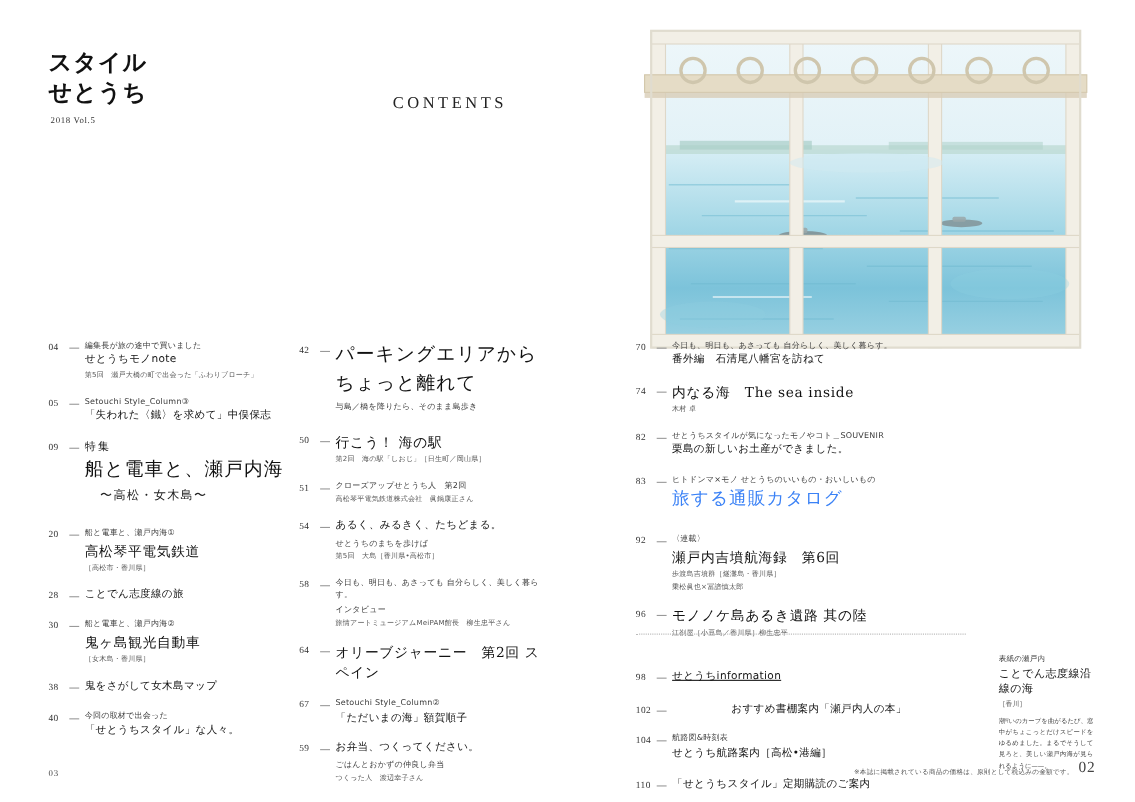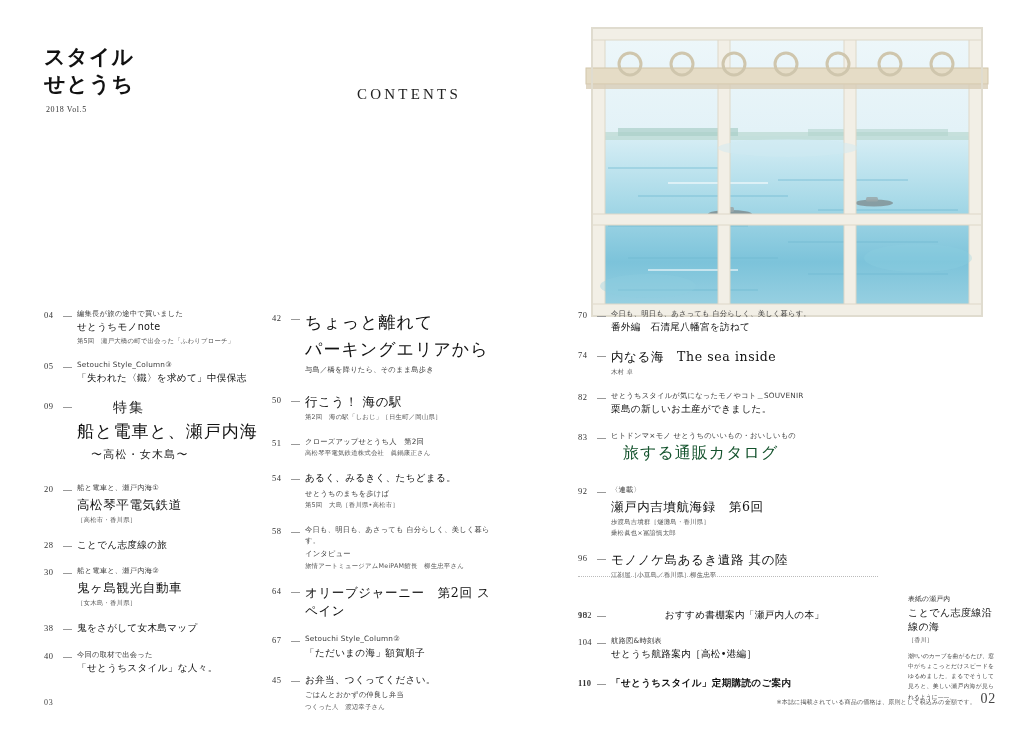--- a/index.html
+++ b/index.html
@@ -111,47 +111,45 @@
     font-size: 17px;
     line-height: 1.4;
     color: #111;
     letter-spacing: 1px;
     margin-top: 3px;
   }
   .title-xl {
     font-family: "DejaVu Serif", serif;
     font-size: 16px;
     line-height: 1.45;
-    color: #14532d;
+    color: #3b82f6;
     letter-spacing: 1px;
-    margin-left: 12px;
   }
   .sub {
     font-family: "DejaVu Sans", sans-serif;
     font-size: 7.3px;
     line-height: 1.6;
     color: #3b3b3b;
     letter-spacing: 0.2px;
     margin-top: 2px;
   }
   .sub-sm {
     font-family: "DejaVu Sans", sans-serif;
     font-size: 6.4px;
     line-height: 1.6;
     color: #555;
     letter-spacing: 0.2px;
     margin-top: 1px;
   }
   .feature-label {
     font-family: "DejaVu Sans", sans-serif;
-    font-size: 14px;
+    font-size: 10px;
     letter-spacing: 2px;
     color: #222;
     margin-bottom: 2px;
-    margin-left: 36px;
   }
   .feature-sub {
     font-family: "DejaVu Serif", serif;
     font-size: 11px;
     letter-spacing: 1.2px;
     color: #222;
     margin-top: 4px;
     margin-left: 14px;
   }
   
@@ -393,22 +391,22 @@
     </div>
 
   </div>
 
   <div class="col col-2">
 
     <div class="entry" style="margin-bottom:18px;">
       <span class="pg">42</span>
       <span class="rule"></span>
       <div class="body">
+        <div class="title-l">パーキングエリアから</div>
         <div class="title-l">ちょっと離れて</div>
-        <div class="title-l">パーキングエリアから</div>
         <div class="sub">与島／橋を降りたら、そのまま島歩き</div>
       </div>
     </div>
 
     <div class="entry">
       <span class="pg">50</span>
       <span class="rule"></span>
       <div class="body">
         <div class="title-m">行こう！ 海の駅</div>
         <div class="sub-sm">第2回　海の駅「しおじ」［日生町／岡山県］</div>
@@ -455,21 +453,21 @@
     <div class="entry">
       <span class="pg">67</span>
       <span class="rule"></span>
       <div class="body">
         <div class="kicker">Setouchi Style_Column②</div>
         <div class="title-s">「ただいまの海」額賀順子</div>
       </div>
     </div>
 
     <div class="entry">
-      <span class="pg">45</span>
+      <span class="pg">59</span>
       <span class="rule"></span>
       <div class="body">
         <div class="title-s">お弁当、つくってください。</div>
         <div class="sub">ごはんとおかずの仲良し弁当</div>
         <div class="sub-sm">つくった人　渡辺幸子さん</div>
       </div>
     </div>
 
   </div>
 
@@ -527,40 +525,43 @@
       <span class="rule"></span>
       <div class="body">
         <div class="title-m">モノノケ島あるき遺路 其の陸</div>
         <div class="sub-sm">江剳屋［小豆島／香川県］柳生忠平</div>
       </div>
     </div>
 
     <div class="entry" style="margin-top:27px;text-decoration:underline;">
       <span class="pg">98</span>
       <span class="rule"></span>
+      <div class="body">
+        <div class="title-s">せとうちinformation</div>
+      </div>
     </div>
 
     <div class="entry" style="margin-top:16px;text-align:center;">
       <span class="pg">102</span>
       <span class="rule"></span>
       <div class="body">
         <div class="title-s">おすすめ書棚案内「瀬戸内人の本」</div>
       </div>
     </div>
 
     <div class="entry" style="margin-top:12px;">
       <span class="pg">104</span>
       <span class="rule"></span>
       <div class="body">
         <div class="kicker">航路図&amp;時刻表</div>
         <div class="title-s">せとうち航路案内［高松•港編］</div>
       </div>
     </div>
 
-    <div class="entry" style="margin-top:14px;font-weight:bold;">
+    <div class="entry" style="margin-top:14px;">
       <span class="pg">110</span>
       <span class="rule"></span>
       <div class="body">
         <div class="title-s">「せとうちスタイル」定期購読のご案内</div>
       </div>
     </div>
 
   </div>
 
   <div class="dotted-rule"></div>

